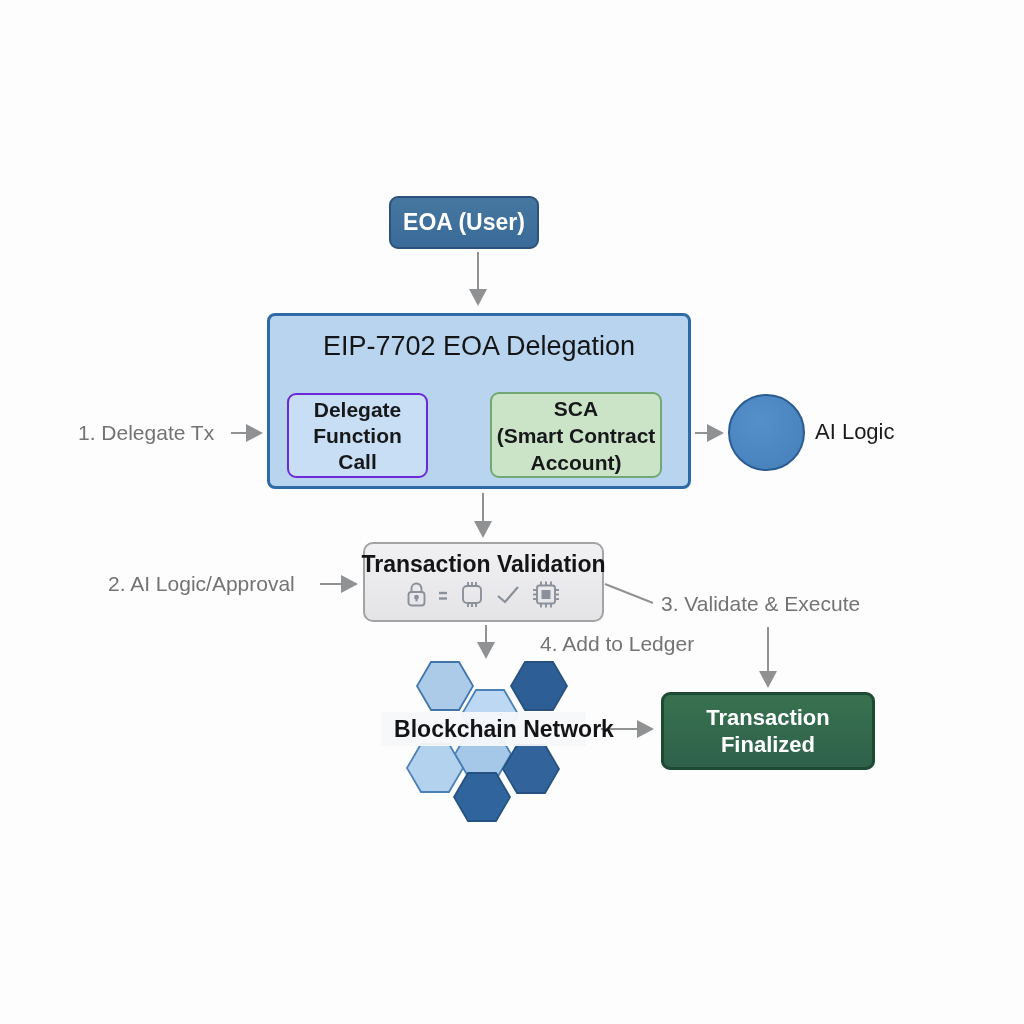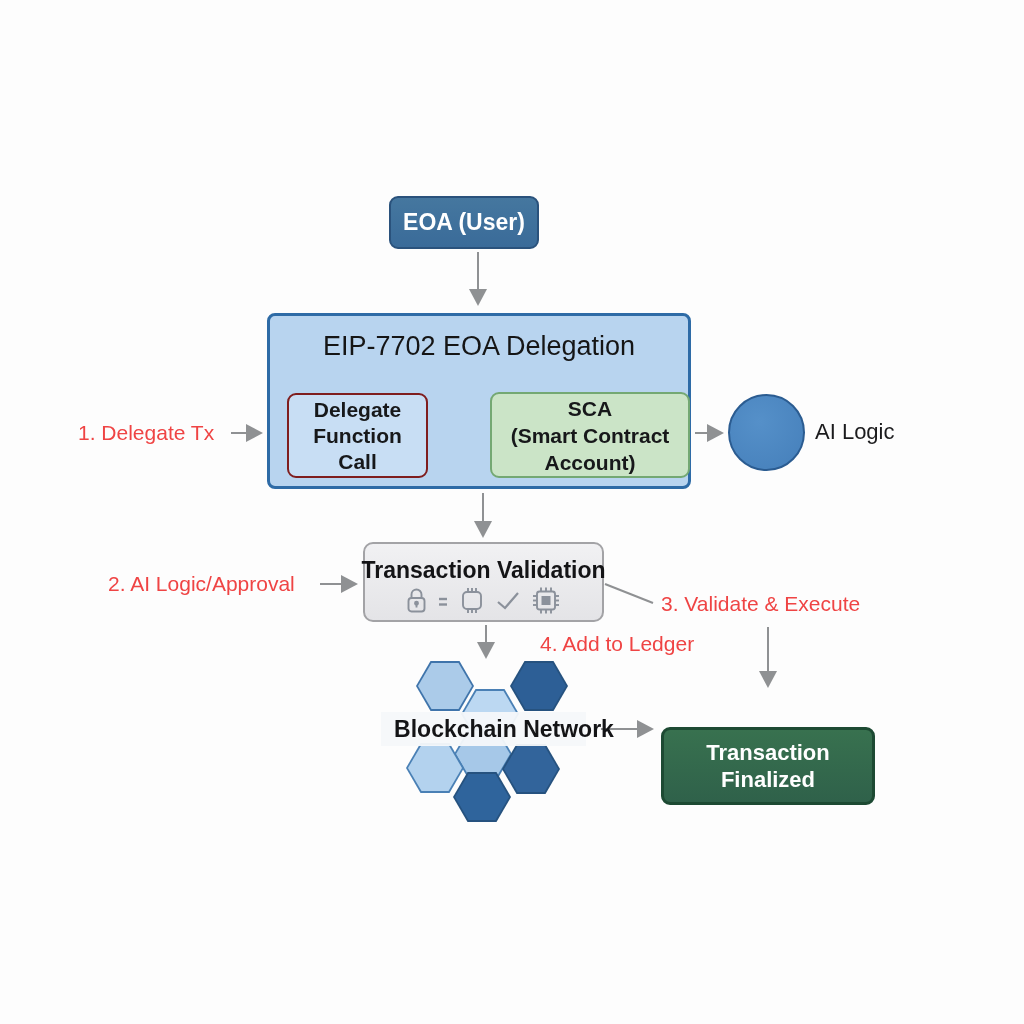--- a/index.html
+++ b/index.html
@@ -10,54 +10,54 @@
   
   .eoa-box{left:389px; top:196px; width:150px; height:53px; background:linear-gradient(#45779f,#3a6b99);
     border:2.5px solid #2a527c; border-radius:9px; color:#ffffff; font-size:23px; font-weight:bold;}
 
   
   .delegation-box{left:267px; top:313px; width:424px; height:176px; background:#b8d4ef;
     border:3px solid #2e6ba6; border-radius:8px;}
   .delegation-title{position:absolute; left:267px; top:331px; width:424px; text-align:center;
     font-size:27px; font-weight:normal; color:#151515;}
   .delegate-call-box{left:287px; top:393px; width:141px; height:85px; background:#c8def4;
-    border:2px solid #7f1d1d; border-radius:9px; font-size:21px; font-weight:600; color:#17181a; line-height:26px;}
-  .sca-box{left:490px; top:392px; width:200px; height:86px; background:#cbe4c7;
+    border:2px solid #6d28d9; border-radius:9px; font-size:21px; font-weight:600; color:#17181a; line-height:26px;}
+  .sca-box{left:490px; top:392px; width:172px; height:86px; background:#cbe4c7;
     border:2px solid #74a873; border-radius:9px; font-size:21px; font-weight:600; color:#17181a; line-height:27px;}
 
   
   .agent-circle{left:728px; top:394px; width:77px; height:77px; border-radius:50%;
     background:radial-gradient(circle at 40% 35%, #5590c9, #457fba); border:2.5px solid #2b5c91;}
   .agent-label{position:absolute; left:815px; top:419px; font-size:22px; font-weight:500; color:#1b1b1d; white-space:nowrap;}
 
   
   .validation-box{left:363px; top:542px; width:241px; height:80px; background:linear-gradient(#f1f1f3,#e4e4e7);
-    border:2px solid #a3a3a6; border-radius:10px; flex-direction:column; justify-content:flex-start; padding-top:13px;}
+    border:2px solid #a3a3a6; border-radius:10px; flex-direction:column; justify-content:flex-start; padding-top:7px;}
   .validation-title{font-size:23px; font-weight:bold; color:#141416; white-space:nowrap;}
   .validation-icons{display:flex; align-items:center; gap:11px; margin-top:2px;}
   .validation-icons svg{display:block;}
 
   
-  .step-label{position:absolute; font-size:21px; font-weight:500; color:#ef4444; white-space:nowrap;}
+  .step-label{position:absolute; font-size:21px; font-weight:500; color:#737373; white-space:nowrap;}
   .step1{left:78px; top:421px;}
   .step2{left:108px; top:572px;text-align:right;}
   .step3{left:661px; top:592px;}
   .step4{left:540px; top:632px;}
 
   
   .hex{position:absolute; width:58px; height:50px;
     clip-path:polygon(25% 0%, 75% 0%, 100% 50%, 75% 100%, 25% 100%, 0% 50%);}
   .hex .hex-in{position:absolute; left:2px; top:2px; right:2px; bottom:2px;
     clip-path:polygon(25% 0%, 75% 0%, 100% 50%, 75% 100%, 25% 100%, 0% 50%);}
   .blockchain-band{left:381px; top:712px; width:205px; height:34px; background:rgba(246,248,250,0.95);}
   .blockchain-label{font-size:23px; font-weight:600; color:#141416; white-space:nowrap;margin-left:41px;}
 
   
   .finalized-box{left:661px; top:692px; width:214px; height:78px; background:linear-gradient(#38714f,#2f614a);
-    border:3px solid #1d4a33; border-radius:9px; color:#ffffff; font-size:22px; font-weight:bold; line-height:27px;margin-top:35px;}
+    border:3px solid #1d4a33; border-radius:9px; color:#ffffff; font-size:22px; font-weight:bold; line-height:27px;}
 
   .arrows{position:absolute; left:0; top:0; pointer-events:none;}
 </style>
 </head>
 <body>
 
 <div id="canvas">
 
   <svg class="arrows" width="1024" height="1024" viewBox="0 0 1024 1024">
     <defs>

